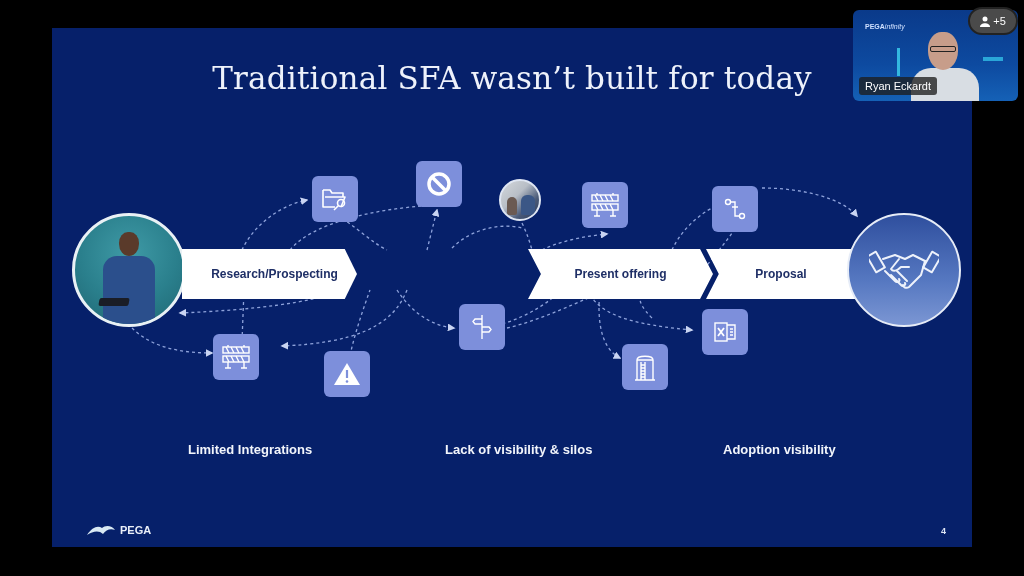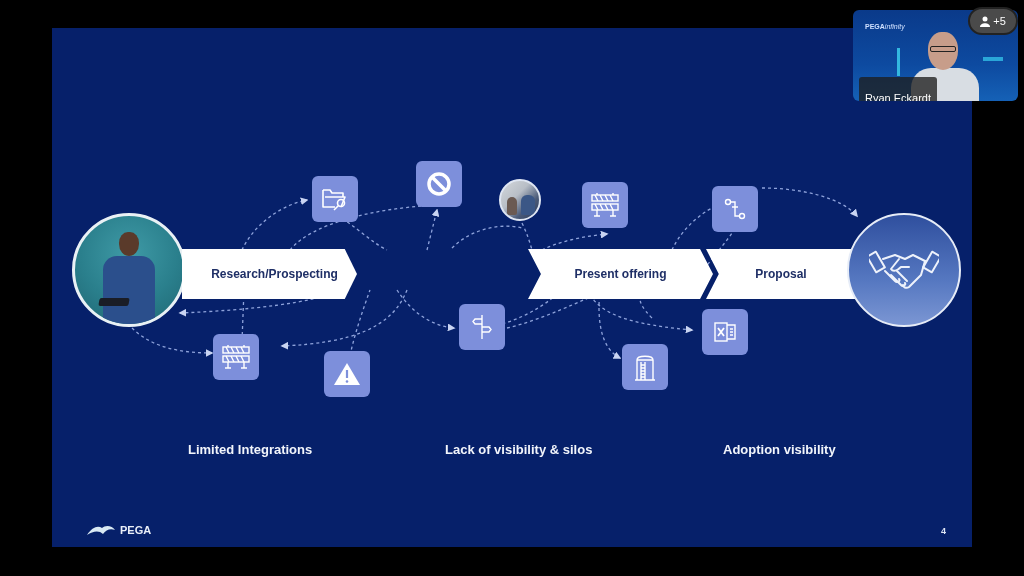--- a/index.html
+++ b/index.html
@@ -98,35 +98,36 @@
     background: #c79d8a; border-radius: 45% 45% 50% 50%;
   }
   .video-person-glasses { position: absolute; left: 77px; top: 36px; width: 26px; height: 6px; border: 1px solid #222; border-radius: 2px; }
   .video-person-body {
     position: absolute; left: 58px; top: 58px; width: 68px; height: 40px;
     background: #d8dde3; border-radius: 20px 20px 0 0;
   }
   .video-deco1 { position: absolute; left: 44px; top: 38px; width: 3px; height: 28px; background: #33b8e0; }
   .video-deco2 { position: absolute; left: 130px; top: 47px; width: 20px; height: 4px; background: #2aa6d8; }
   .video-name {
-    position: absolute; left: 6px; top: 67px; padding: 15px 6px;
+    position: absolute; left: 6px; top: 67px; padding: 3px 6px;
     background: rgba(30,30,30,0.78); color: #fff; font-size: 11px; border-radius: 3px;
   }
   .participants {
     position: absolute; left: 968px; top: 7px; width: 50px; height: 28px;
     border-radius: 14px; background: #4a4a4a; border: 2px solid #222;
     display: flex; align-items: center; justify-content: center; gap: 3px;
     color: #fff; font-size: 11px;
   }
 </style>
 </head>
 <body>
 
 <div class="slide">
 
+  <div class="slide-title">Traditional SFA wasn’t built for today</div>
 
   <svg class="lines" width="920" height="519">
     <defs>
       <marker id="ar" viewBox="0 0 10 10" refX="8" refY="5" markerWidth="6" markerHeight="6" orient="auto">
         <path d="M0,0 L10,5 L0,10 z" fill="#c9d4f2"></path>
       </marker>
     </defs>
     <g fill="none" stroke="#8fa3db" stroke-width="1.3" stroke-dasharray="3,3">
 
       <path d="M80,300 C100,320 130,325 160,325" marker-end="url(#ar)"></path>

